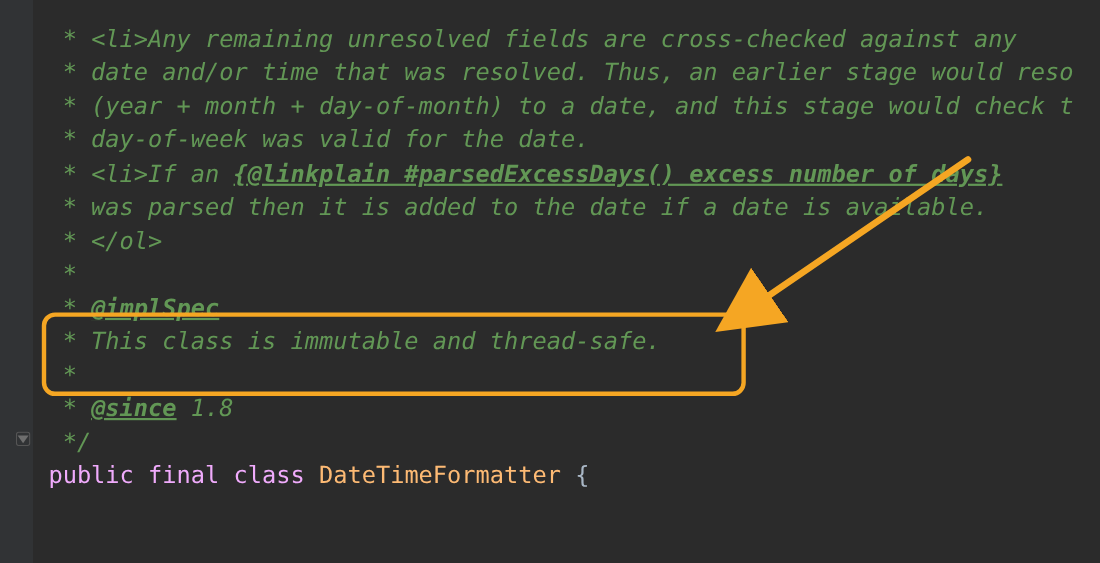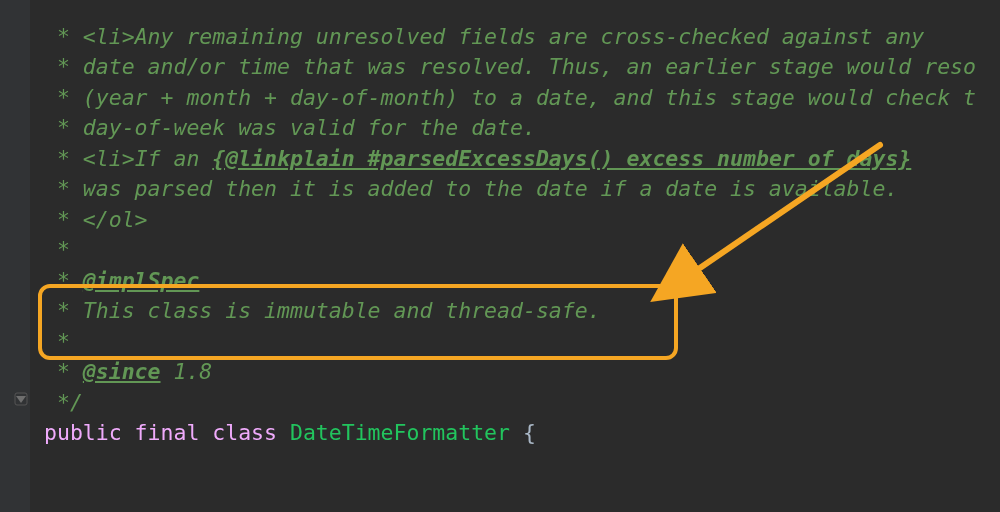--- a/index.html
+++ b/index.html
@@ -34,21 +34,21 @@
     padding-left: 14px;
     box-sizing: border-box;
     font-size: 21.5px;
     line-height: 30.5px;
     white-space: pre;
     color: #808080;
   }
   .comment { color: #629755; font-style: italic; }
   .doctag  { color: #629755; font-style: italic; font-weight: bold; text-decoration: underline; }
   .keyword { color: #f0abfc; }
-  .classname { color: #22c55e; }
+  .classname { color: #fdba74; }
   .plain { color: #a9b7c6; }
 
   .highlight-box {
     position: absolute;
     border: 4px solid #f5a623;
     border-radius: 12px;
     pointer-events: none;
     box-sizing: border-box;
   }
 

